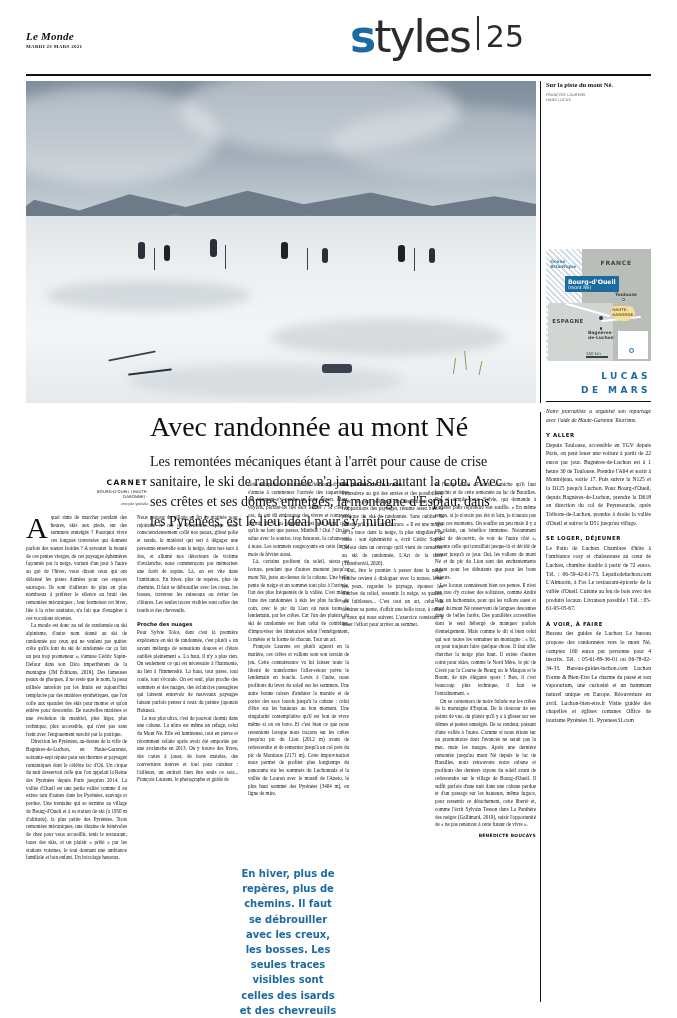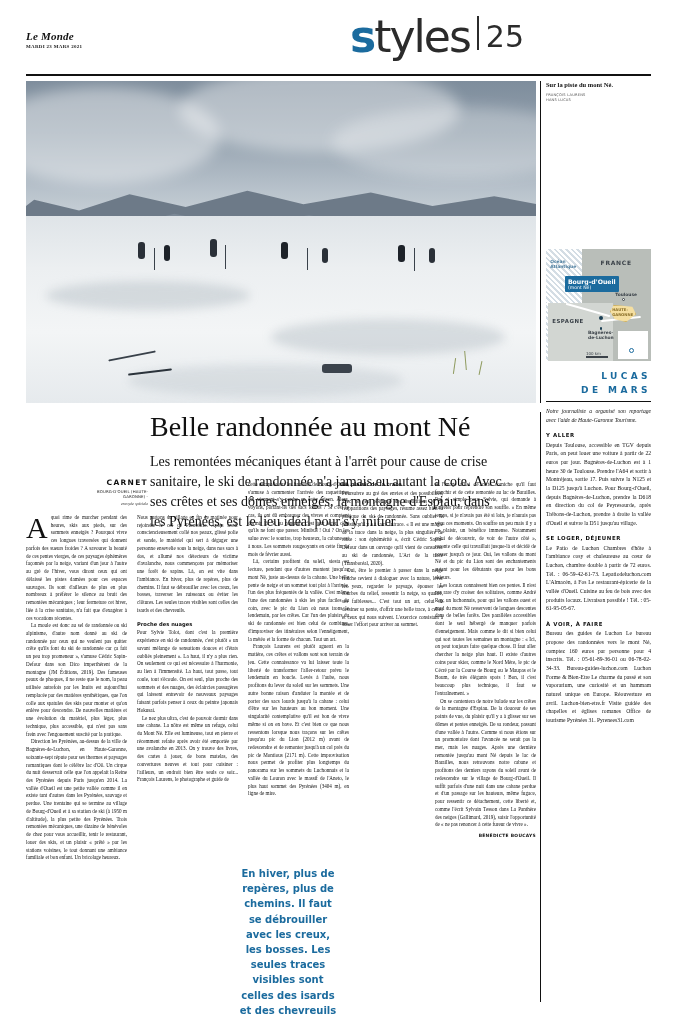--- a/index.html
+++ b/index.html
@@ -360,21 +360,21 @@
   <p class="intro">Notre journaliste a organisé son reportage avec l'aide de Haute-Garonne Tourisme.</p>
   <h4>Y ALLER</h4>
   <p>Depuis Toulouse, accessible en TGV depuis Paris, on peut louer une voiture à partir de 22 euros par jour. Bagnères-de-Luchon est à 1 heure 30 de Toulouse. Prendre l'A64 et sortir à Montréjeau, sortie 17. Puis suivre la N125 et la D125 jusqu'à Luchon. Pour Bourg-d'Oueil, depuis Bagnères-de-Luchon, prendre la D618 en direction du col de Peyresourde, après Trébons-de-Luchon, prendre à droite la vallée d'Oueil et suivre la D51 jusqu'au village.</p>
   <h4>SE LOGER, DÉJEUNER</h4>
   <p>Le Patio de Luchon Chambres d'hôte à l'ambiance cosy et chaleureuse au cœur de Luchon, chambre double à partir de 72 euros. Tél. : 06-59-42-61-73. Lepatiodeluchon.com L'Almacén, à Fos Le restaurant-épicerie de la vallée d'Oueil. Cuisine au feu de bois avec des produits locaux. Livraison possible ! Tél. : 05-61-95-05-67.</p>
   <h4>À VOIR, À FAIRE</h4>
   <p>Bureau des guides de Luchon Le bureau propose des randonnées vers le mont Né, comptez 160 euros par personne pour 4 inscrits. Tél. : 05-61-89-36-01 ou 06-78-02-34-33. Bureau-guides-luchon.com Luchon Forme &amp; Bien-Etre Le charme du passé et son vaporarium, une curiosité et un hammam naturel unique en Europe. Réouverture en avril. Luchon-bien-etre.fr Visite guidée des chapelles et églises romanes Office de tourisme Pyrénées 31. Pyrenees31.com</p>
 </div>
 
 <div class="head-wrap">
-  <h1 class="headline">Belle randonnée au mont Né</h1>
+  <h1 class="headline">Avec randonnée au mont Né</h1>
   <p class="deck">Les remontées mécaniques étant à l'arrêt pour cause de crise sanitaire, le ski de randonnée n'a jamais eu autant la cote. Avec ses crêtes et ses dômes enneigés, la montagne d'Espiau, dans les Pyrénées, est le lieu idéal pour s'y initier</p>
 </div>
 
 <div class="voyage-tag">
   <div class="vt">CARNET</div>
   <div class="loc">BOURG-D'OUEIL (HAUTE-GARONNE) -</div>
   <div class="env">envoyée spéciale</div>
 </div>
 
 <div class="cols">

